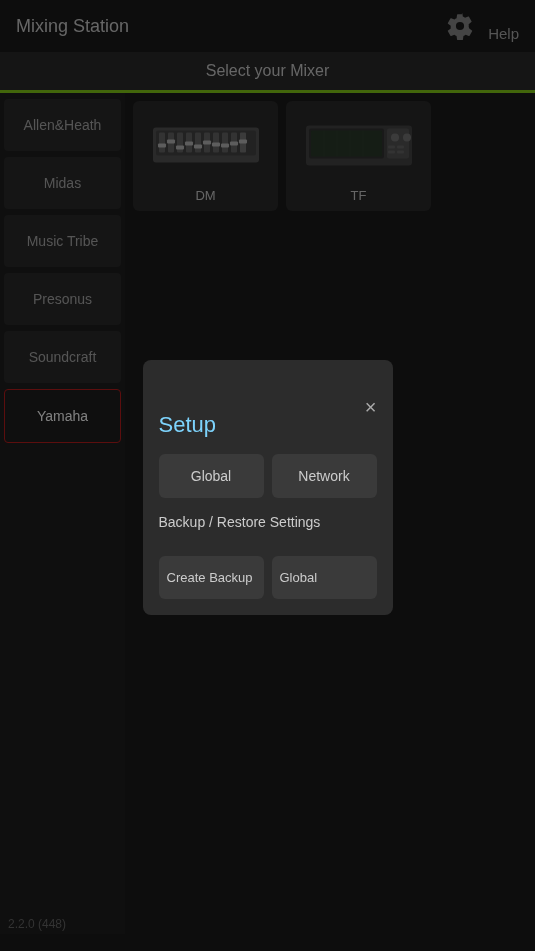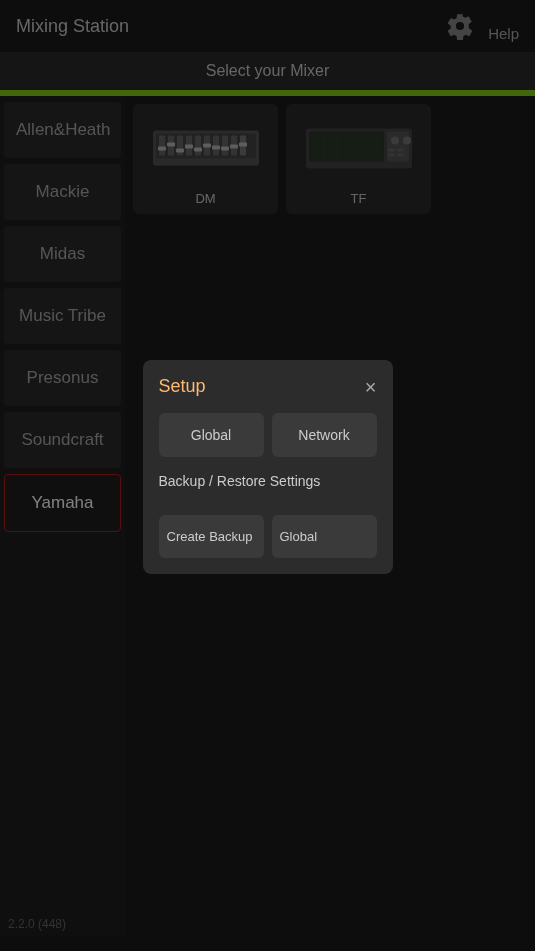--- a/index.html
+++ b/index.html
@@ -62,21 +62,21 @@
       color: #aaa;
     }
 
     
     .select-mixer-bar {
       background-color: #2a2a2a;
       text-align: center;
       padding: 10px;
       font-size: 16px;
       color: #ccc;
-      border-bottom: 6px solid #84cc16;
+      border-bottom: 3px solid #84cc16;
     }
 
     
     .main-content {
       display: flex;
       height: calc(951px - 80px - 30px);
     }
 
     
     .sidebar {
@@ -84,21 +84,21 @@
       background-color: #1e1e1e;
       display: flex;
       flex-direction: column;
       gap: 2px;
       padding: 4px 0;
       flex-shrink: 0;
     }
 
     .sidebar-item {
       padding: 18px 12px;
-      font-size: 17px;
+      font-size: 14px;
       color: #aaa;
       cursor: pointer;
       background-color: #2a2a2a;
       margin: 2px 4px;
       border-radius: 4px;
       text-align: center;
     }
 
     .sidebar-item.active {
       background-color: #1e1e1e;
@@ -183,22 +183,23 @@
     }
 
     .modal-header {
       display: flex;
       justify-content: space-between;
       align-items: center;
       margin-bottom: 16px;
     }
 
     .modal-title {
-      font-size: 18px;
-      color: #fdba74;
+      font-size: 22px;
+      color: #7dd3fc;
+      margin-top: 36px;
     }
 
     .modal-close {
       background: none;
       border: none;
       color: #aaa;
       font-size: 20px;
       cursor: pointer;
       line-height: 1;
     }
@@ -260,21 +261,20 @@
 </div>
 
 <div class="select-mixer-bar">
   <span>Select your Mixer</span>
 </div>
 
 <div class="main-content">
 
   <div class="sidebar">
     <div class="sidebar-item">Allen&amp;Heath</div>
-    <div class="sidebar-item">Mackie</div>
     <div class="sidebar-item">Midas</div>
     <div class="sidebar-item">Music Tribe</div>
     <div class="sidebar-item">Presonus</div>
     <div class="sidebar-item">Soundcraft</div>
     <div class="sidebar-item active">Yamaha</div>
   </div>
 
   <div class="mixer-grid">
 
     <div class="mixer-card">

